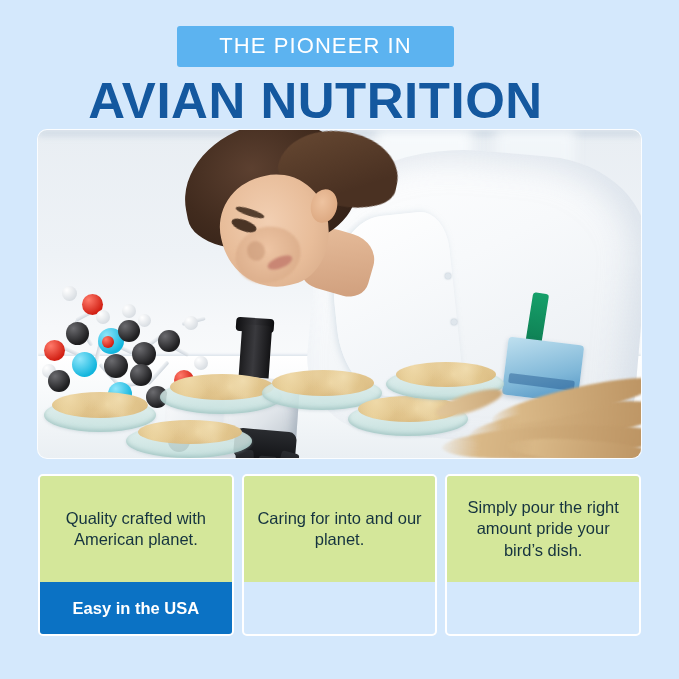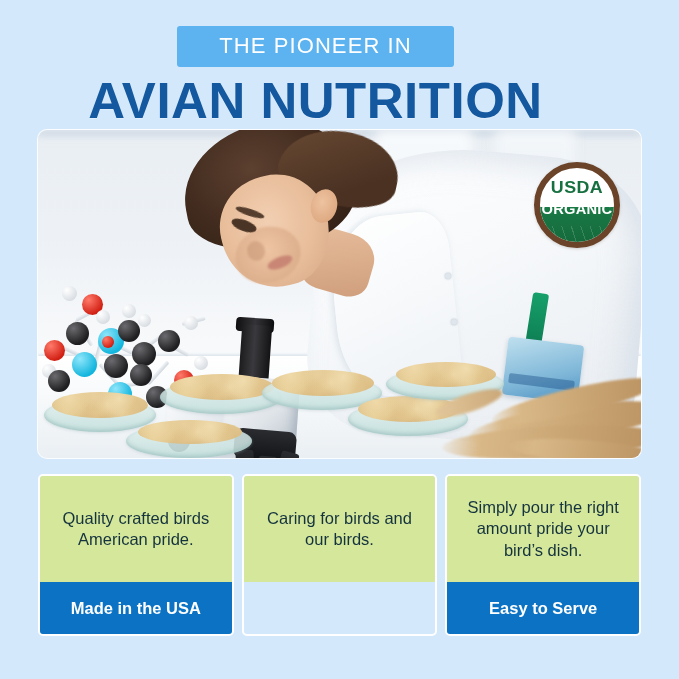--- a/index.html
+++ b/index.html
@@ -668,34 +668,28 @@
 
     <div class="dish" style="left:348px;top:238px;width:118px;height:32px;"></div>
     <div class="grain" style="left:358px;top:232px;width:100px;height:25px;"></div>
 
     <div class="wheat" style="left:430px;top:276px;width:200px;height:34px;transform:rotate(-8deg);"></div>
     <div class="wheat" style="left:404px;top:296px;width:220px;height:32px;transform:rotate(-3deg);"></div>
     <div class="wheat" style="left:452px;top:258px;width:170px;height:26px;transform:rotate(-13deg);"></div>
     <div class="wheat-tip" style="left:396px;top:264px;width:70px;height:18px;transform:rotate(-18deg);"></div>
     <div class="wheat" style="left:470px;top:310px;width:150px;height:22px;transform:rotate(4deg);"></div>
 
-    <div class="seal">
-      <div class="seal-lower"></div>
-      <div class="seal-usda">USDA</div>
-      <div class="seal-organic">ORGANIC</div>
-    </div>
   </div>
 
   <div class="cards">
     <div class="card">
-      <div class="card-top">Quality crafted birds American pride.</div>
-      <div class="card-bottom">Made in the USA</div>
+      <div class="card-top">Quality crafted with American planet.</div>
+      <div class="card-bottom">Easy in the USA</div>
     </div>
     <div class="card">
-      <div class="card-top">Caring for birds and our birds.</div>
+      <div class="card-top">Caring for into and our planet.</div>
     </div>
     <div class="card">
       <div class="card-top">Simply pour the right amount pride your bird’s dish.</div>
-      <div class="card-bottom">Easy to Serve</div>
     </div>
   </div>
 
 </div>
 
 </body></html>

